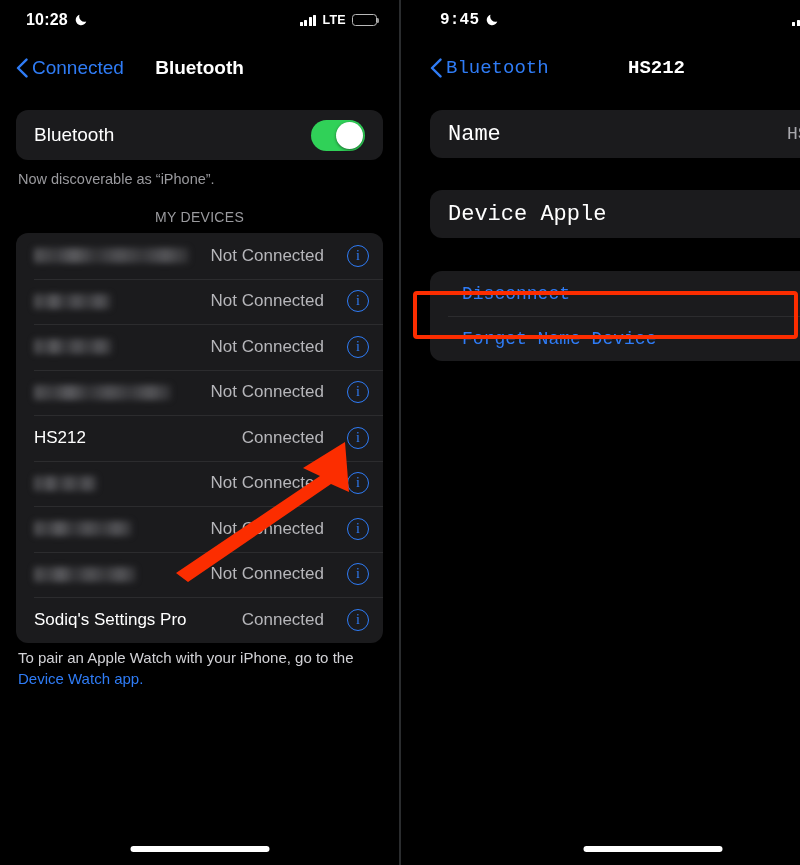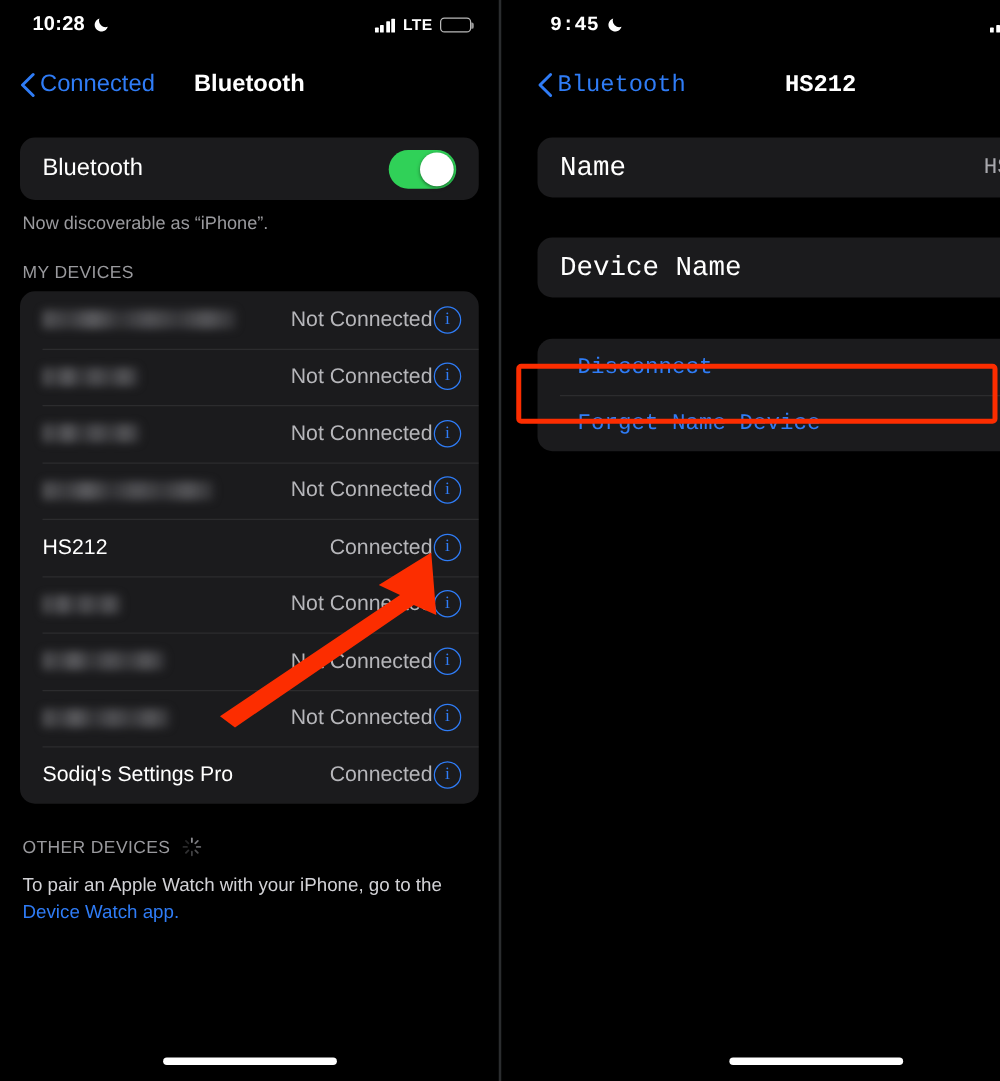--- a/index.html
+++ b/index.html
@@ -77,21 +77,21 @@
   .switch .knob {
     position: absolute; top: 2px; left: 25px; width: 27px; height: 27px;
     border-radius: 50%; background: #fff;
     box-shadow: 0 1px 3px rgba(0,0,0,.5);
   }
   .footnote {
     color: #9a9a9e; font-size: 14.5px; padding: 11px 18px 0 18px;
   }
   .section-header {
     color: #9a9a9e; font-size: 14px; letter-spacing: .3px;
-    padding: 22px 18px 8px 18px; display: flex; align-items: center; gap: 9px;
+    padding: 22px 18px 8px 18px; display: flex; align-items: center; gap: 9px; justify-content: center;
   }
   .spinner { width: 17px; height: 17px; display: block; }
 
   
   .device-row {
     display: flex; align-items: center; justify-content: space-between;
     height: 45.5px; padding: 0 14px 0 18px; position: relative; cursor: pointer;
   }
   .device-row + .device-row:before {
     content: ""; position: absolute; left: 18px; right: 0; top: 0;
@@ -99,21 +99,21 @@
   }
   .device-name { color: #fff; font-size: 17px; white-space: nowrap; }
   .blurbar {
     height: 15px; border-radius: 2px;
     background: linear-gradient(90deg,
       rgba(128,128,132,.55) 0%, rgba(92,92,96,.45) 14%, rgba(145,145,150,.55) 26%,
       rgba(80,80,84,.4) 40%, rgba(132,132,137,.5) 55%, rgba(90,90,94,.42) 70%,
       rgba(138,138,143,.52) 85%, rgba(78,78,82,.35) 100%);
     filter: blur(3.2px);
   }
-  .row-right { display: flex; align-items: center; gap: 1px; }
+  .row-right { display: flex; align-items: center; gap: 23px; }
   .status-text { color: #b6b6ba; font-size: 17px; }
   .info-icon {
     width: 22px; height: 22px; border-radius: 50%;
     border: 1.6px solid #2f7cf6; color: #2f7cf6;
     font-size: 14px; font-family: "Liberation Serif", serif;
     display: flex; align-items: center; justify-content: center;
     flex: none; cursor: pointer; line-height: 1;
   }
 
   
@@ -269,35 +269,20 @@
         </div>
         <div class="device-row">
           <span class="device-name">Sodiq's Settings Pro</span>
           <span class="row-right">
             <span class="status-text">Connected</span>
             <span class="info-icon">i</span>
           </span>
         </div>
       </div>
 
-    <div class="section-header" style="padding-top:26px">
-      <span>OTHER DEVICES</span>
-      <svg class="spinner" viewBox="0 0 24 24">
-        <g stroke="#8e8e93" stroke-width="2" stroke-linecap="round">
-          <line x1="12" y1="2.5" x2="12" y2="6.5" opacity="1"></line>
-          <line x1="18.7" y1="5.3" x2="15.9" y2="8.1" opacity=".85"></line>
-          <line x1="21.5" y1="12" x2="17.5" y2="12" opacity=".7"></line>
-          <line x1="18.7" y1="18.7" x2="15.9" y2="15.9" opacity=".55"></line>
-          <line x1="12" y1="21.5" x2="12" y2="17.5" opacity=".45"></line>
-          <line x1="5.3" y1="18.7" x2="8.1" y2="15.9" opacity=".35"></line>
-          <line x1="2.5" y1="12" x2="6.5" y2="12" opacity=".3"></line>
-          <line x1="5.3" y1="5.3" x2="8.1" y2="8.1" opacity=".25"></line>
-        </g>
-      </svg>
-    </div>
 
     <div class="pair-text">
       <span>To pair an Apple Watch with your iPhone, go to the </span><br>
       <span class="pair-link">Device Watch app.</span>
     </div>
 
     <div class="home-indicator"></div>
   </div>
 
   <div class="panel panel-right">
@@ -347,21 +332,21 @@
             <path d="M1.2 1.2 7.2 8l-6 6.8" stroke="#8a8a8f" stroke-width="1.9" fill="none" stroke-linecap="round" stroke-linejoin="round"></path>
           </svg>
         </span>
       </div>
     </div>
 
     <div style="height:32px"></div>
 
     <div class="card">
       <div class="detail-row">
-        <span class="detail-label">Device Name</span>
+        <span class="detail-label">Device Apple</span>
         <span class="detail-right">
           <span class="detail-value"></span>
           <svg class="chev-right" viewBox="0 0 9 16">
             <path d="M1.2 1.2 7.2 8l-6 6.8" stroke="#8a8a8f" stroke-width="1.9" fill="none" stroke-linecap="round" stroke-linejoin="round"></path>
           </svg>
         </span>
       </div>
     </div>
 
     <div style="height:33px"></div>

